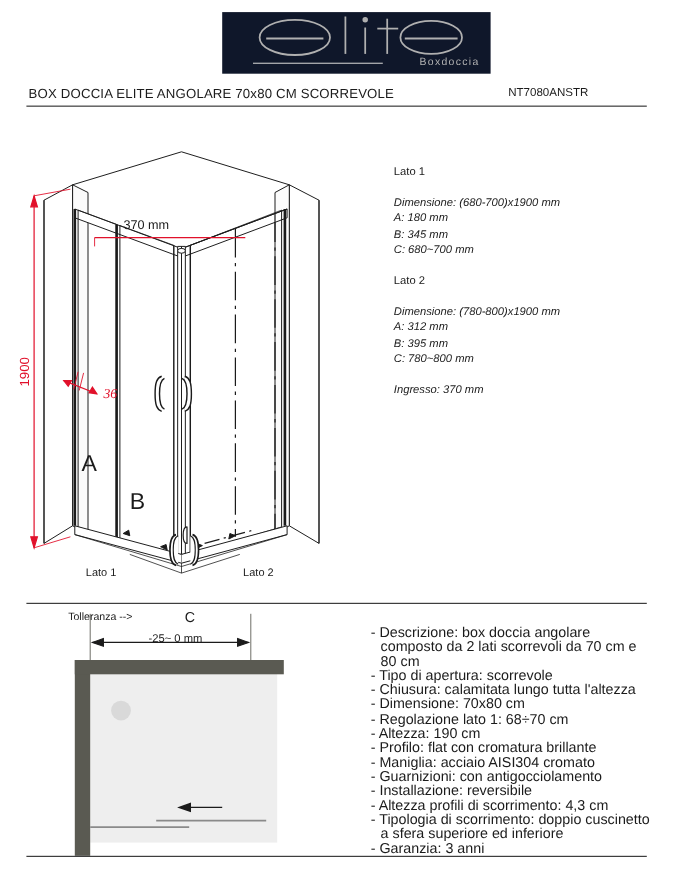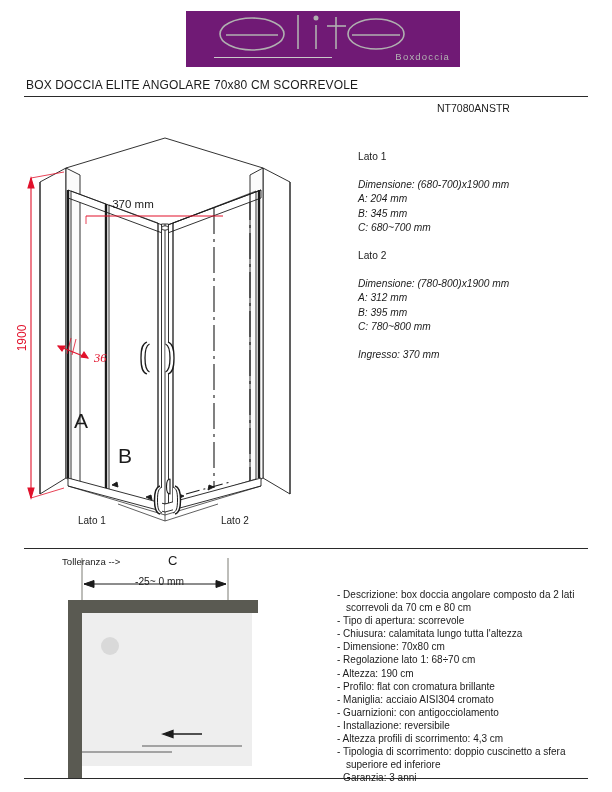--- a/index.html
+++ b/index.html
@@ -8,61 +8,61 @@
     background:#ffffff;
     font-family:"Liberation Sans",sans-serif;
     color:#1b1b1b;
     position:relative;
     overflow:hidden;
   }
   .page{position:absolute;left:0;top:0;width:612px;height:792px;}
 
   
   .logo-panel{
-    position:absolute;left:186px;top:11px;width:274px;height:56px;
-    background:#701a75;
+    position:absolute;left:202px;top:11px;width:244px;height:56px;
+    background:#0f172a;
   }
   .logo-word{
     position:absolute;left:30px;top:2px;width:190px;height:42px;
   }
   .logo-sub{
     position:absolute;right:10px;top:40px;
     font-size:9.5px;letter-spacing:1.2px;color:#b3b3b3;
     font-family:"Liberation Sans",sans-serif;
   }
   .logo-rule{
     position:absolute;left:28px;top:46px;width:118px;height:1px;background:#c9c9c9;
   }
 
   
   .hdr-title{
     position:absolute;left:26px;top:78px;
     font-size:12px;letter-spacing:.15px;color:#1b1b1b;white-space:nowrap;
   }
   .hdr-code{
-    position:absolute;left:437px;top:78px;
-    font-size:10.5px;color:#1b1b1b;white-space:nowrap;margin-top:24px;
+    position:absolute;left:462px;top:78px;
+    font-size:10.5px;color:#1b1b1b;white-space:nowrap;
   }
   .rule-top{position:absolute;left:24px;top:96px;width:564px;height:1.3px;background:#2a2a2a;}
   .rule-mid{position:absolute;left:24px;top:548px;width:564px;height:1.1px;background:#2a2a2a;}
   .rule-bot{position:absolute;left:24px;top:778px;width:564px;height:1.1px;background:#2a2a2a;}
 
   
   .spec{
     position:absolute;left:358px;top:150px;width:230px;
     font-size:10.2px;line-height:14.6px;color:#1b1b1b;
   }
   .spec .grp{margin-bottom:13px;}
   .spec .ttl{margin-bottom:13px;}
   .spec .ln{white-space:nowrap;font-style:italic;}
 
   
   .feats{
-    position:absolute;left:337px;top:588px;width:256px;
-    font-size:10px;line-height:13.1px;color:#1b1b1b;
+    position:absolute;left:337px;top:568px;width:256px;
+    font-size:13px;line-height:13.1px;color:#1b1b1b;
   }
   .feats .f{
     padding-left:9px;text-indent:-9px;
   }
 
   
   .iso{position:absolute;left:18px;top:138px;width:320px;height:392px;}
 
   
   .plan{position:absolute;left:30px;top:552px;width:300px;height:226px;text-decoration:underline;}
@@ -224,21 +224,21 @@
       <text x="100" y="325" font-family="Liberation Sans, sans-serif" font-size="21" fill="#1b1b1b">B</text>
       <text x="60" y="386" font-family="Liberation Sans, sans-serif" font-size="10" fill="#1b1b1b">Lato 1</text>
       <text x="203" y="386" font-family="Liberation Sans, sans-serif" font-size="10" fill="#1b1b1b">Lato 2</text>
     </svg>
   </div>
 
   <div class="spec">
     <div class="grp">
       <div class="ttl">Lato 1</div>
       <div class="ln">Dimensione: (680-700)x1900 mm</div>
-      <div class="ln">A: 204 mm</div>
+      <div class="ln">A: 180 mm</div>
       <div class="ln">B: 345 mm</div>
       <div class="ln">C: 680~700 mm</div>
     </div>
     <div class="grp">
       <div class="ttl">Lato 2</div>
       <div class="ln">Dimensione: (780-800)x1900 mm</div>
       <div class="ln">A: 312 mm</div>
       <div class="ln">B: 395 mm</div>
       <div class="ln">C: 780~800 mm</div>
     </div>

